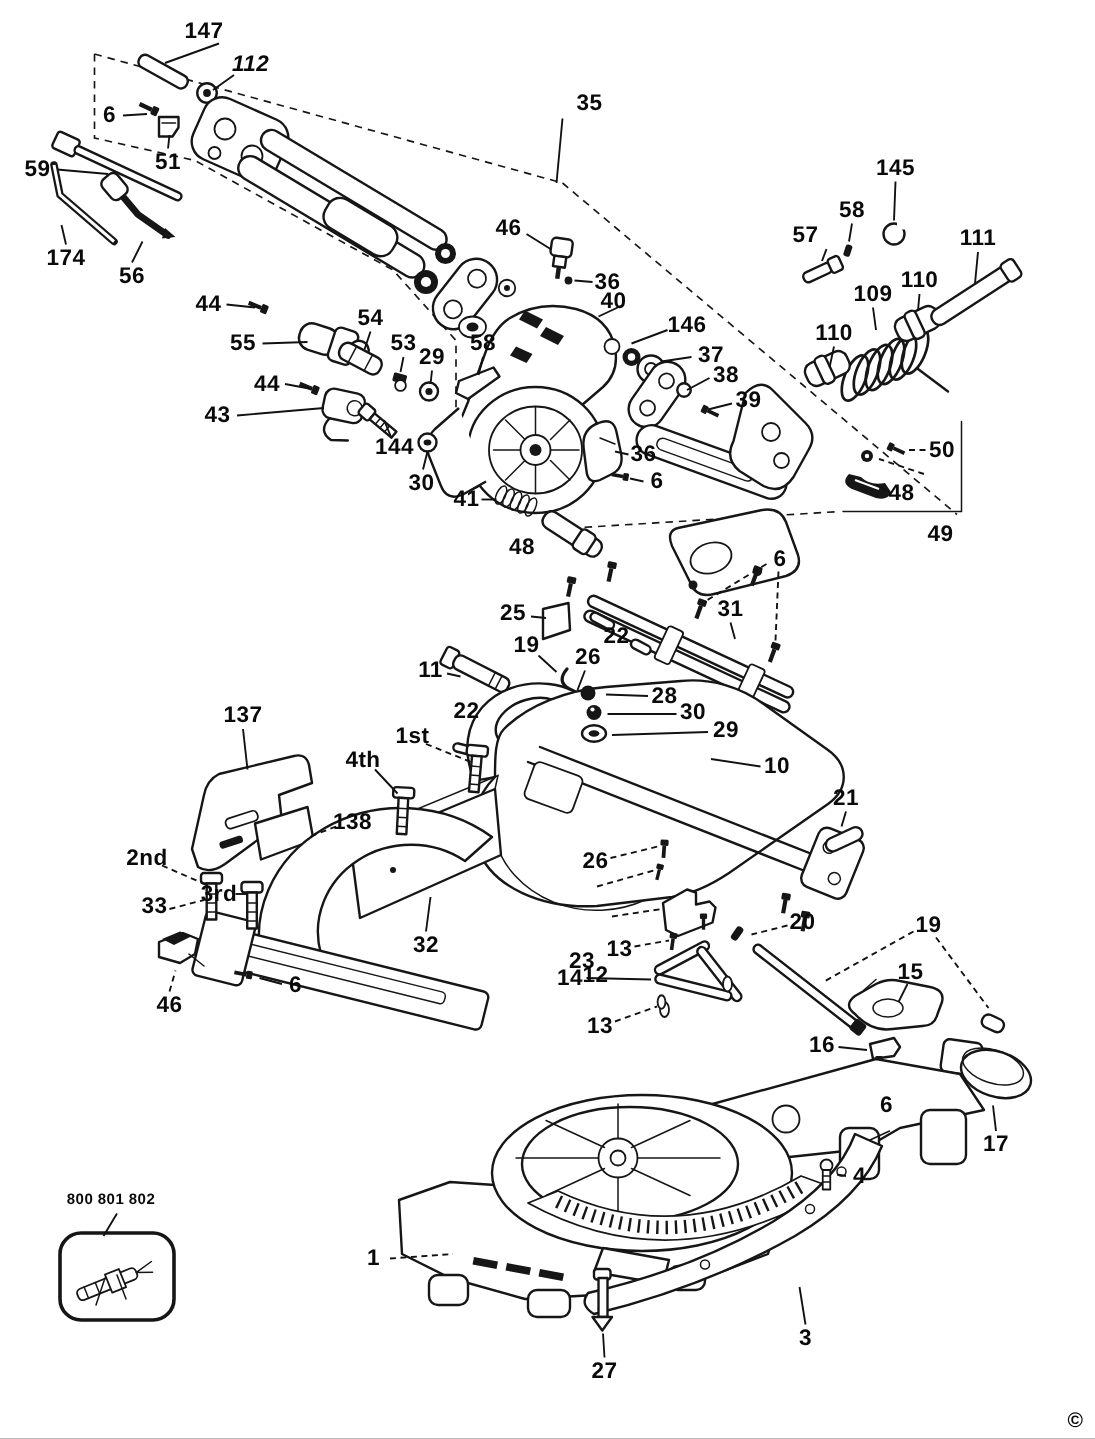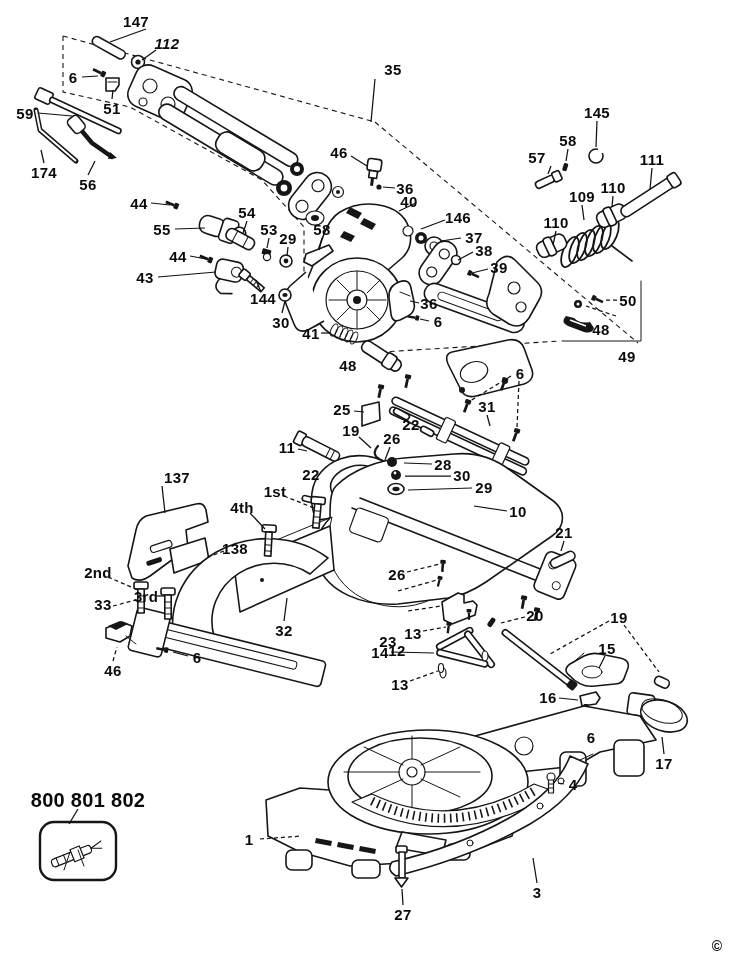--- a/index.html
+++ b/index.html
@@ -639,21 +639,21 @@
       <div class="lbl" style="left: 411px; top: 424px;">22</div>
       <div class="lbl" style="left: 351px; top: 430px;">19</div>
       <div class="lbl" style="left: 392px; top: 438px;">26</div>
       <div class="lbl" style="left: 287px; top: 447px;">11</div>
       <div class="lbl" style="left: 311px; top: 474px;">22</div>
       <div class="lbl" style="left: 443px; top: 464px;">28</div>
       <div class="lbl" style="left: 462px; top: 475px;">30</div>
       <div class="lbl" style="left: 484px; top: 487px;">29</div>
       <div class="lbl" style="left: 518px; top: 511px;">10</div>
       <div class="lbl" style="left: 564px; top: 532px;">21</div>
-      <div class="lbl" style="left: 162px; top: 477px; margin-left: 15px;">137</div>
+      <div class="lbl" style="left: 162px; top: 477px;">137</div>
       <div class="lbl" style="left: 275px; top: 491px;">1st</div>
       <div class="lbl" style="left: 242px; top: 507px;">4th</div>
       <div class="lbl" style="left: 235px; top: 548px;">138</div>
       <div class="lbl" style="left: 98px; top: 572px;">2nd</div>
       <div class="lbl" style="left: 146px; top: 596px;">3rd</div>
       <div class="lbl" style="left: 103px; top: 604px;">33</div>
       <div class="lbl" style="left: 284px; top: 630px;">32</div>
       <div class="lbl" style="left: 113px; top: 670px;">46</div>
       <div class="lbl" style="left: 197px; top: 657px;">6</div>
       <div class="lbl" style="left: 397px; top: 574px;">26</div>
@@ -665,16 +665,16 @@
       <div class="lbl" style="left: 535px; top: 615px;">20</div>
       <div class="lbl" style="left: 619px; top: 617px;">19</div>
       <div class="lbl" style="left: 607px; top: 648px; text-align: center;">15</div>
       <div class="lbl" style="left: 548px; top: 697px;">16</div>
       <div class="lbl" style="left: 591px; top: 737px;">6</div>
       <div class="lbl" style="left: 664px; top: 763px;">17</div>
       <div class="lbl" style="left: 573px; top: 784px;">4</div>
       <div class="lbl" style="left: 537px; top: 892px;">3</div>
       <div class="lbl" style="left: 403px; top: 914px;">27</div>
       <div class="lbl" style="left: 249px; top: 839px;">1</div>
-      <div class="lbl" style="left: 88px; top: 800px; font-size: 20px;">800 801 802</div>
+      <div class="lbl" style="left: 74px; top: 800px; font-size: 10px;">800 801 802</div>
       <div class="lbl" style="left: 717px; top: 946px; font-size: 14px;">©</div>
     </div>
 </div>
 
 </body></html>

